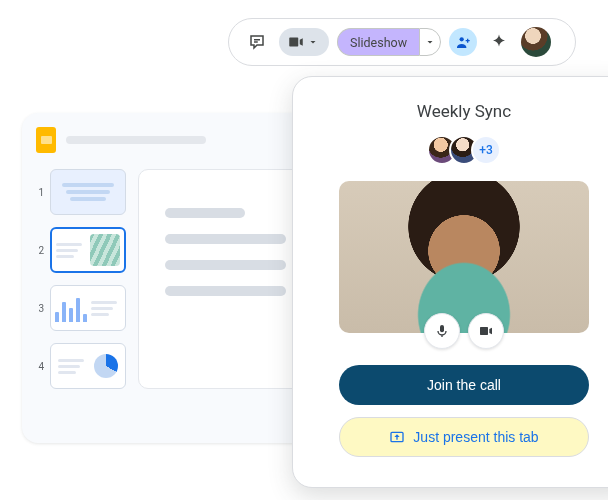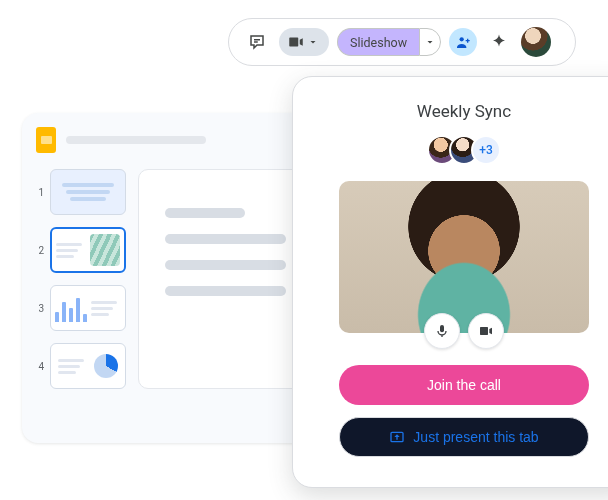--- a/index.html
+++ b/index.html
@@ -201,30 +201,30 @@
     width: 36px; height: 36px; border-radius: 50%;
     background: #fff; border: 1px solid #e4e7ec;
     display: flex; align-items: center; justify-content: center;
     color: #3c4043;
     box-shadow: 0 1px 3px rgba(0,0,0,.12);
   }
 
   .join-btn {
     margin-top: 32px;
     width: 250px; height: 40px;
-    background: #ec4899; color: #fff;
+    background: #0c4a6e; color: #fff;
     border-radius: 20px;
     font-size: 14px; font-weight: 500;
     display: flex; align-items: center; justify-content: center;
     border: none;
   }
   .present-btn {
     margin-top: 12px;
     width: 250px; height: 40px;
-    background: #0f172a; color: #1a73e8;
+    background: #fef9c3; color: #1a73e8;
     border: 1px solid #dadce0;
     border-radius: 20px;
     font-size: 14px; font-weight: 500;
     display: flex; align-items: center; justify-content: center; gap: 8px; text-align: center;
   }
 
   svg { display: block; }
 </style>
 </head>
 <body>

